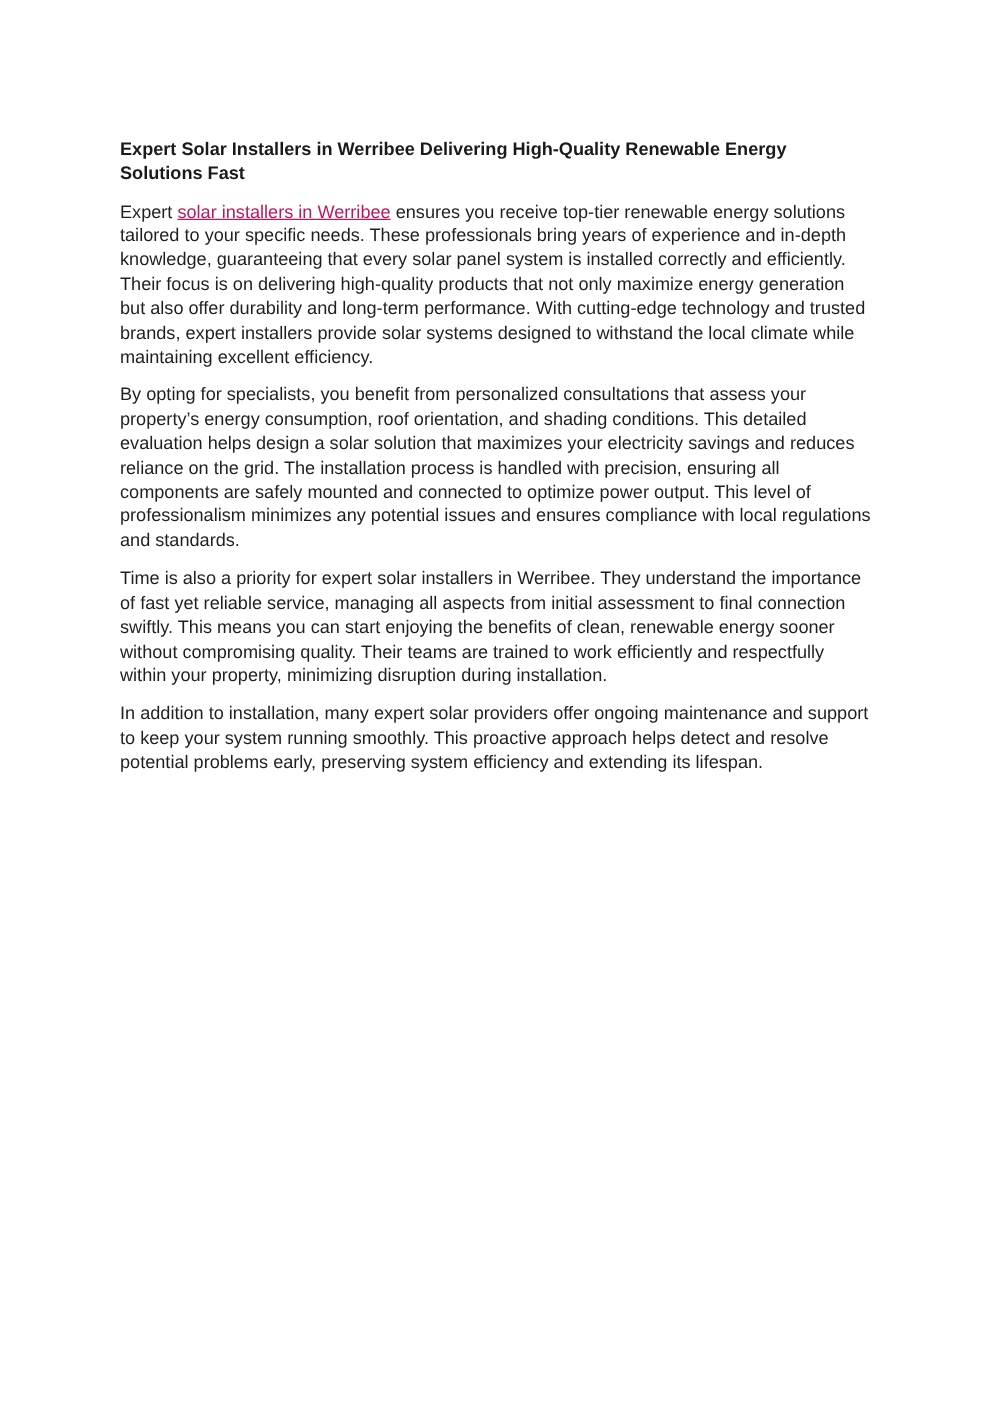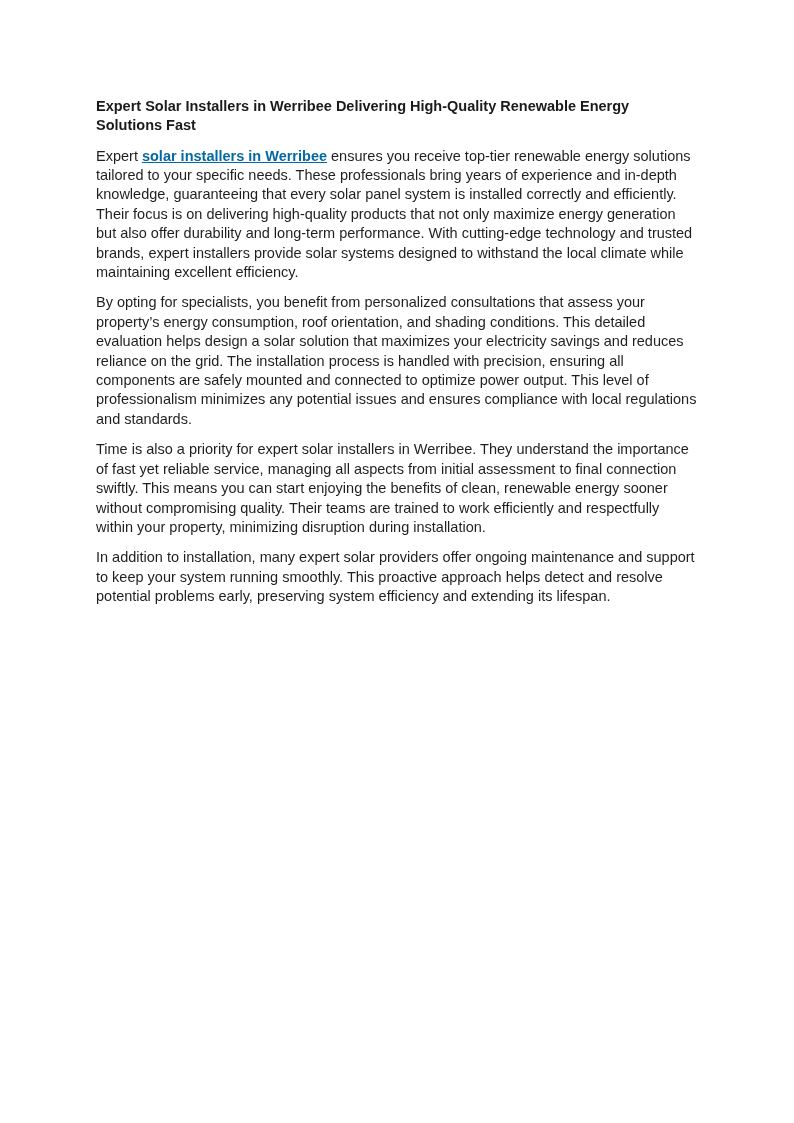--- a/index.html
+++ b/index.html
@@ -15,33 +15,33 @@
     box-sizing: border-box;
     padding: 97px 96px 96px 96px;
     font-family: "Liberation Sans", sans-serif;
     color: #1f1f1f;
     overflow: hidden;
   }
   .doc-heading {
     font-size: 14.5px;
     font-weight: bold;
     line-height: 19.3px;
-    margin: 0 0 11px 0;
+    margin: 14px 0 11px 0;
     color: #1a1a1a;
   }
   .doc-paragraph {
     font-size: 14.5px;
     font-weight: normal;
     line-height: 19.4px;
     margin: 0 0 11px 0;
     color: #1f1f1f;
   }
   .doc-link {
-    color: #0369a1;
-    font-weight: bold;
+    color: #be185d;
+    font-weight: normal;
     text-decoration: underline;
     cursor: pointer;
   }
 </style>
 </head>
 <body>
 
 <div class="page">
 
   <h1 class="doc-heading">Expert Solar Installers in Werribee Delivering High-Quality Renewable Energy Solutions Fast</h1>

